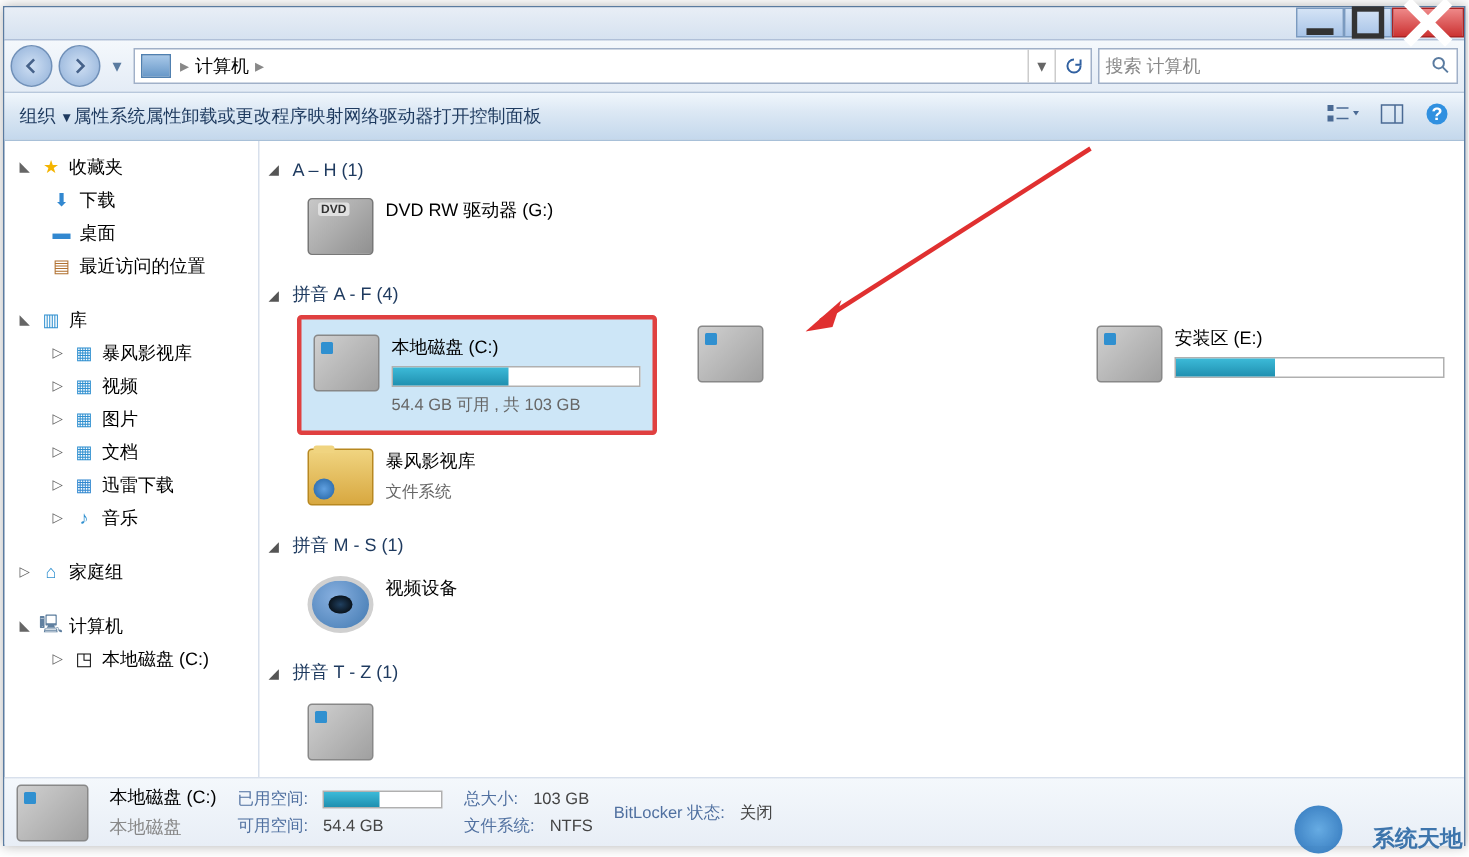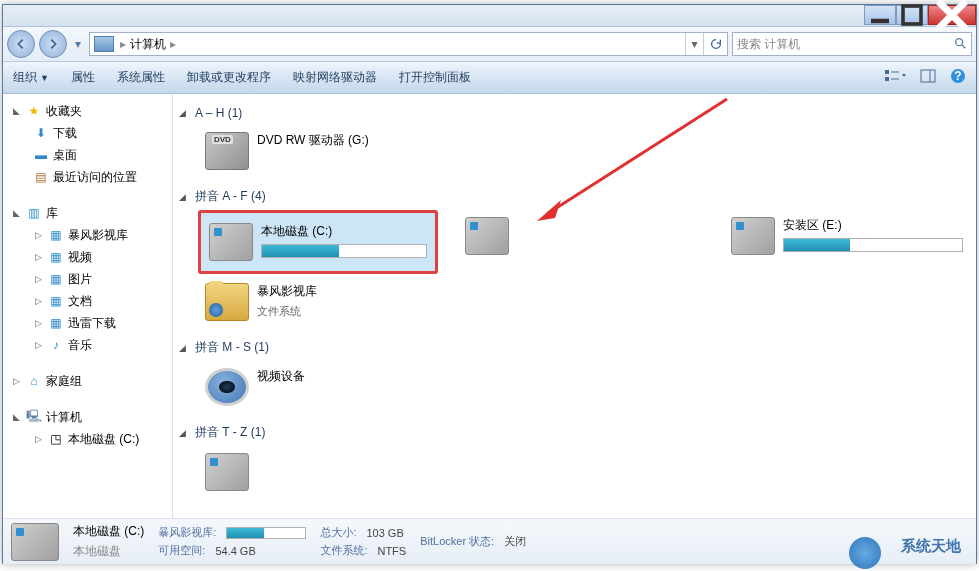--- a/index.html
+++ b/index.html
@@ -18,21 +18,21 @@
 .addr{flex:1;height:24px;background:#fff;border:1px solid #a0b0c8;display:flex;align-items:center}
 .addr-icon{width:20px;height:16px;margin:0 4px;background:linear-gradient(#a8c8e8,#6898c8);border:1px solid #5080b0}
 .addr-sep{color:#888;padding:0 2px}
 .addr-text{padding:0 2px}
 .addr-end{margin-left:auto;display:flex}
 .addr-drop{width:18px;height:22px;display:flex;align-items:center;justify-content:center;border-left:1px solid #ccc;color:#666}
 .addr-ref{width:24px;height:22px;display:flex;align-items:center;justify-content:center;border-left:1px solid #ccc;color:#3060a0}
 .search{width:240px;height:24px;background:#fff;border:1px solid #a0b0c8;display:flex;align-items:center;padding:0 4px;color:#888}
 .search-ico{margin-left:auto;color:#5a7ba0}
 .menubar{height:22px;background:linear-gradient(#f6f8fb,#eef2f8);border-bottom:1px solid #d0d8e4;display:flex;align-items:center;padding:0 8px;gap:14px}
-.toolbar{height:32px;background:linear-gradient(#f0f6fc,#dce8f4 40%,#c4d8ec);border-bottom:1px solid #a8c0d8;display:flex;align-items:center;padding:0 10px;gap:22px;color:#1e3a5f}
+.toolbar{height:32px;background:linear-gradient(#f0f6fc,#dce8f4 40%,#c4d8ec);border-bottom:1px solid #a8c0d8;display:flex;align-items:center;padding:0 10px;color:#1e3a5f}
 .toolbar .tb-item{display:flex;align-items:center;gap:3px}
 .tb-right{margin-left:auto;display:flex;align-items:center;gap:14px}
 .tb-ico{color:#4a6a94}
 .body{display:flex;height:424px}
 .sidebar{width:170px;border-right:1px solid #d8e0ec;padding:6px 0;overflow:hidden}
 .tree-item{display:flex;align-items:center;height:22px;padding-left:8px;gap:4px}
 .tree-item.l2{padding-left:30px}
 .tree-item .tw{width:11px;height:11px;display:flex;align-items:center;justify-content:center;color:#666;font-size:9px}
 .tree-item .ico{width:16px;height:16px;display:flex;align-items:center;justify-content:center}
 .ico-fav{color:#f4b400}
@@ -68,21 +68,21 @@
 .drive-fill{height:100%;background:linear-gradient(#3cbad8,#2090b0)}
 .drive-stat{color:#666;font-size:11px}
 .status{height:46px;border-top:1px solid #d8e0ec;background:linear-gradient(#f4f8fc,#e8eef6);display:flex;align-items:center;padding:4px 8px;gap:14px}
 .status .sico{width:48px;height:38px}
 .status-cols{display:flex;flex-direction:column;gap:3px}
 .status-row{display:flex;gap:10px;align-items:center}
 .status-row .lbl{color:#5070a0;font-size:11px}
 .status-row .val{color:#444;font-size:11px}
 .status-bar{width:80px;height:12px;background:#fff;border:1px solid #b0b0b0}
 .arrow-annotation{position:absolute;top:2px;left:364px;pointer-events:none;z-index:5}
-.watermark{position:absolute;right:18px;bottom:2px;display:flex;align-items:flex-start;gap:20px;opacity:.85}
+.watermark{position:absolute;right:4px;bottom:2px;display:flex;align-items:flex-end;gap:20px;opacity:.85}
 .watermark .wlogo{width:32px;height:32px;background:radial-gradient(#50a0e0,#1060b0);border-radius:50%;position:relative}
 .watermark .wtext{font-size:15px;font-weight:bold;color:#2060a0}
 </style>
 </head>
 <body>
 
 <div class="window">
 
   <div class="titlebar">
     <div class="win-btns">
@@ -268,20 +268,21 @@
           <span>拼音 A - F (4)</span>
         </div>
       <div class="drive-row">
         <div class="drive sel">
           <div class="drive-ico hdd"></div>
           <div class="drive-info">
             <div class="drive-name">本地磁盘 (C:)</div>
             <div class="drive-bar">
                 <div class="drive-fill" style="width:47%"></div>
               </div>
+            <div class="drive-stat">54.4 GB 可用 , 共 103 GB</div>
           </div>
         </div>
         <div class="drive">
           <div class="drive-ico hdd"></div>
         </div>
         <div class="drive">
           <div class="drive-ico hdd"></div>
           <div class="drive-info">
             <div class="drive-name">安装区 (E:)</div>
             <div class="drive-bar">
@@ -328,21 +329,21 @@
   </div>
 
   <div class="status">
     <div class="sico hdd" style="border-radius:3px"></div>
     <div class="status-cols">
       <span style="color:#000">本地磁盘 (C:)</span>
       <span class="lbl" style="color:#888">本地磁盘</span>
     </div>
     <div class="status-cols">
       <div class="status-row">
-          <span class="lbl">暴风影视库:</span>
+          <span class="lbl">已用空间:</span>
           <div class="status-bar">
             <div class="drive-fill" style="width:47%;height:100%"></div>
           </div>
         </div>
       <div class="status-row">
           <span class="lbl">可用空间:</span>
           <span class="val">54.4 GB</span>
         </div>
     </div>
     <div class="status-cols">

